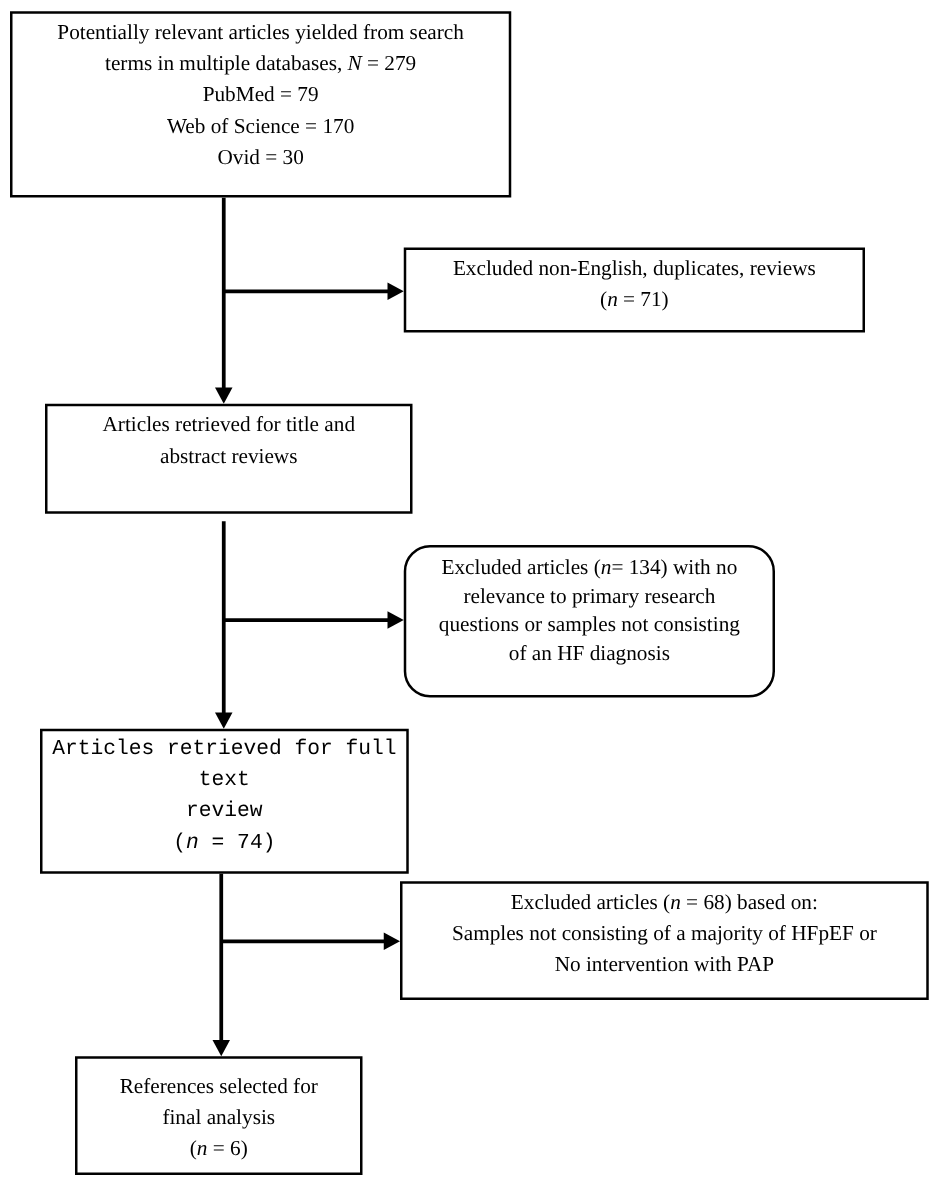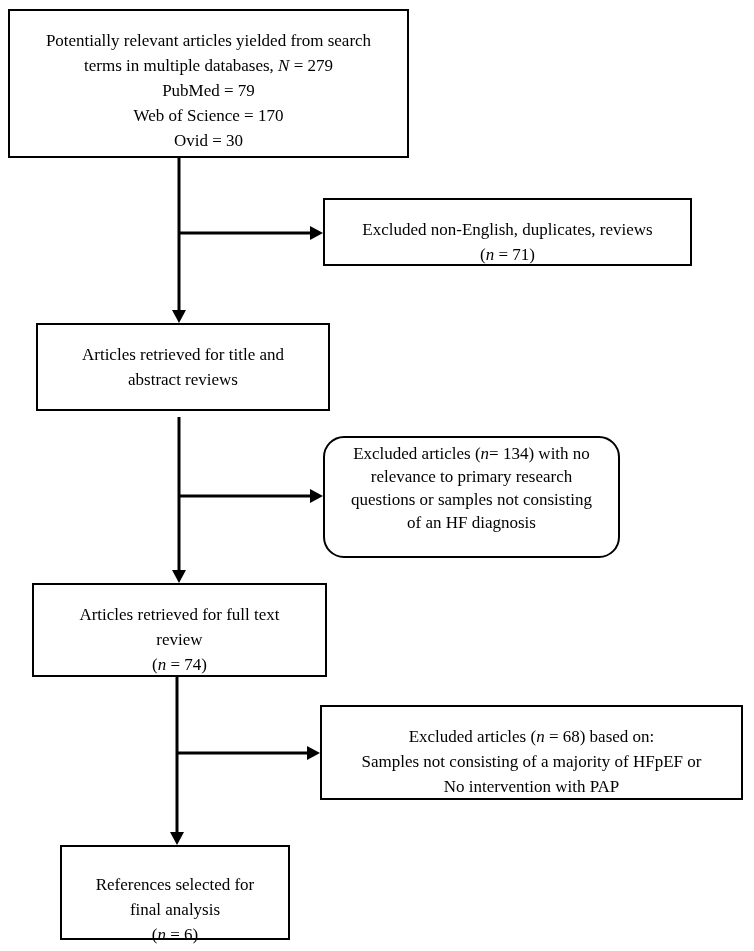--- a/index.html
+++ b/index.html
@@ -30,29 +30,29 @@
     fill: #000000;
   }
   .box {
     position: absolute;
     box-sizing: border-box;
     border: 2px solid #000000;
     background: #ffffff;
     text-align: center;
     font-size: 17px;
     line-height: 25px;
-    padding-top: 17px;
+    padding-top: 2px;
   }
   .box--tight {
     line-height: 23px;
     padding-top: 4px;
     border-radius: 21px;
   }
   .box--final {
-    padding-top: 25px;
+    padding-top: 9px;
   }
   .line em {
     font-style: italic;
   }
 </style>
 </head>
 <body>
 
 <div class="canvas">
 
@@ -95,21 +95,21 @@
     <div class="line">abstract reviews</div>
   </div>
 
   <div class="box box--tight" style="left:323px; top:436px; width:297px; height:122px;">
     <div class="line"><span>Excluded articles (</span><em>n</em><span>= 134) with no</span></div>
     <div class="line">relevance to primary research</div>
     <div class="line">questions or samples not consisting</div>
     <div class="line">of an HF diagnosis</div>
   </div>
 
-  <div class="box" style="left:32px; top:583px; width:295px; height:94px;">
+  <div class="box" style="left:32px; top:583px; width:295px; height:116px;font-family:Liberation Mono, monospace;">
     <div class="line">Articles retrieved for full text</div>
     <div class="line">review</div>
     <div class="line"><span>(</span><em>n</em><span> = 74)</span></div>
   </div>
 
   <div class="box" style="left:320px; top:705px; width:423px; height:95px;">
     <div class="line"><span>Excluded articles (</span><em>n</em><span> = 68) based on:</span></div>
     <div class="line">Samples not consisting of a majority of HFpEF or</div>
     <div class="line">No intervention with PAP</div>
   </div>

